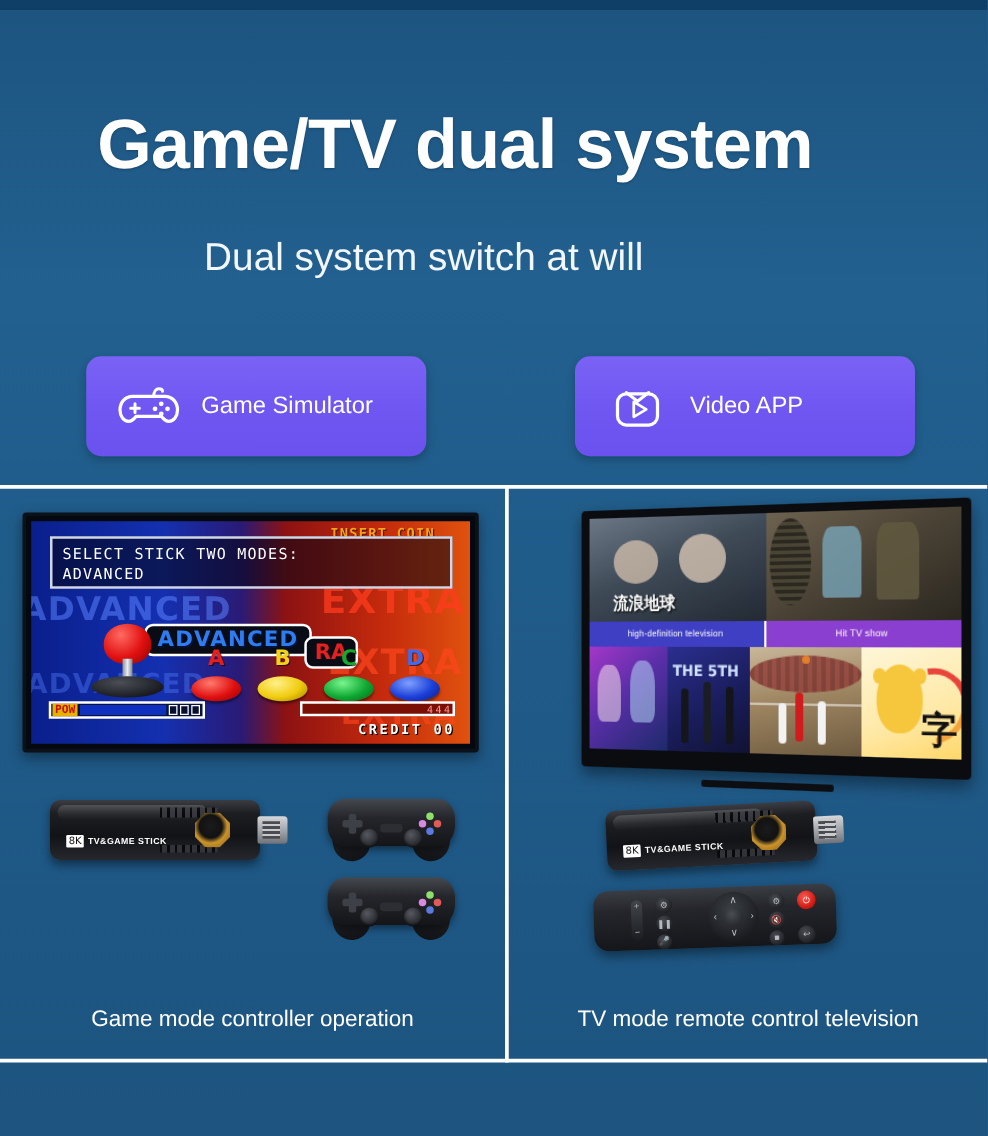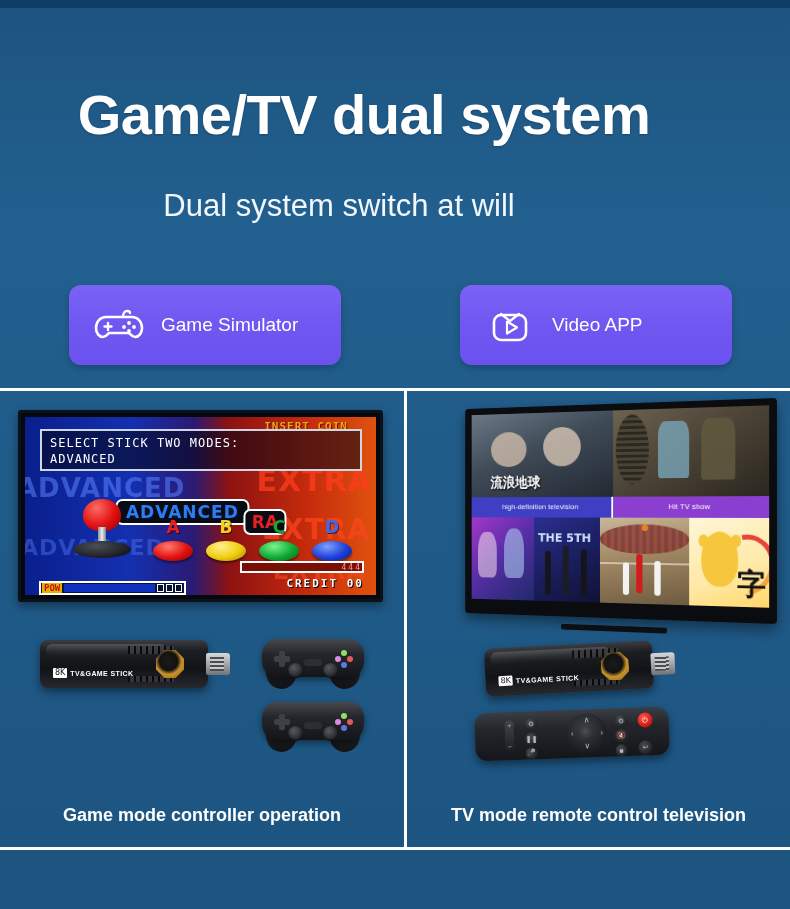--- a/index.html
+++ b/index.html
@@ -43,21 +43,21 @@
   .panels { position:absolute; left:0; top:388px; width:790px; height:462px; }
   .divider-top { position:absolute; left:0; top:0; width:790px; height:3px; background:#ffffff; }
   .divider-v  { position:absolute; left:404px; top:0; width:3px; height:462px; background:#ffffff; }
   .divider-bottom { position:absolute; left:0; top:459px; width:790px; height:3px; background:#ffffff; }
 
   .panel { position:absolute; top:0; height:462px; }
   .panel.left  { left:0;     width:404px; }
   .panel.right { left:407px; width:383px; }
 
   .caption { position:absolute; bottom:24px; width:100%; text-align:center;
-    color:#ffffff; font-size:18px;font-weight:bold; }
+    color:#ffffff; font-size:18px; }
 
   
   .arcade-tv { position:absolute; left:18px; top:22px; width:365px; height:192px;
     background:#05080f; border:3px solid #0b1118; border-radius:3px;
     box-shadow:0 4px 10px rgba(0,0,0,.4); overflow:hidden; }
   .arcade-screen { position:absolute; inset:4px; overflow:hidden;
     background:linear-gradient(90deg,#0a1f8c 0%, #1430b0 30%, #2a1a74 48%, #8d1212 58%, #c42a0c 80%, #e0520e 100%); }
   .arcade-bg-text { position:absolute; color:rgba(255,255,255,.10); font-weight:bold;
     font-family:"DejaVu Sans", sans-serif; letter-spacing:1px; }
   .bgt1 { left:-8px;  top:56px;  font-size:26px; color:rgba(90,130,255,.55); }
@@ -94,21 +94,21 @@
   .js-base { position:absolute; left:0; top:42px; width:58px; height:17px;
     border-radius:50%; background:radial-gradient(ellipse at 40% 30%, #4a4e56 0%, #17191e 75%); }
 
   .btn-row { position:absolute; left:128px; bottom:34px; width:200px; height:52px; }
   .abtn { position:absolute; bottom:0; width:40px; height:20px; border-radius:50%;
     box-shadow:0 2px 2px rgba(0,0,0,.45); }
   .abtn-lab { position:absolute; bottom:24px; font-family:"DejaVu Sans", sans-serif;
     font-weight:bold; font-size:17px; width:40px; text-align:center;
     text-shadow:1px 1px 0 rgba(0,0,0,.6); }
 
-  .powbar { position:absolute; left:14px; bottom:0; width:147px; height:14px;
+  .powbar { position:absolute; left:14px; bottom:20px; width:125px; height:14px;
     border:2px solid #ffffff; background:#06143f; display:flex; align-items:center; }
   .pow-lab { background:#e8b100; color:#c01010; font-family:"DejaVu Sans Mono", monospace;
     font-size:9px; font-weight:bold; padding:0 2px; margin-left:1px; }
   .pow-fill { flex:1; height:8px; background:#1030c0; margin:0 2px; }
   .pow-seg { width:7px; height:8px; background:#0a1030; border:1px solid #ffffff; margin-right:2px; }
 
   .credit-box { position:absolute; right:12px; bottom:22px; width:124px; height:12px;
     border:2px solid #ffffff; background:#7a0f06; }
   .credit-num { position:absolute; right:14px; bottom:23px; color:#ff9a9a;
     font-family:"DejaVu Sans Mono", monospace; font-size:8px; letter-spacing:2px; }

